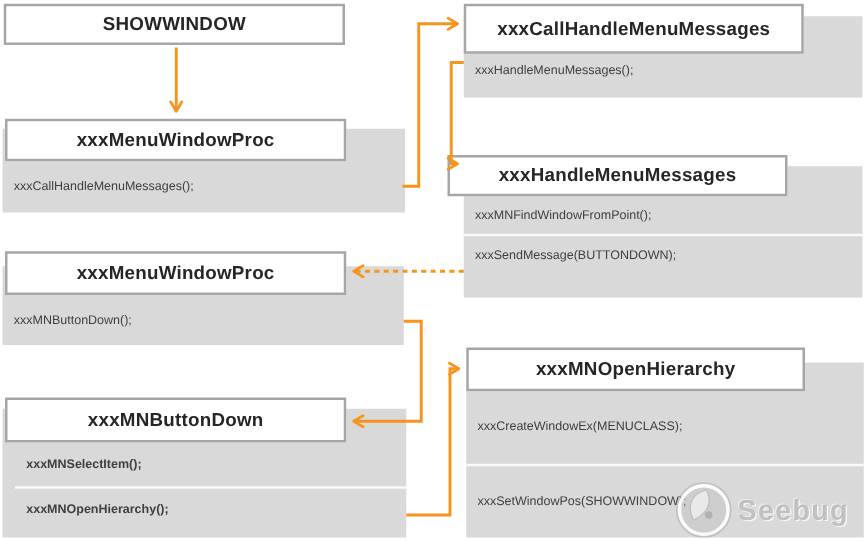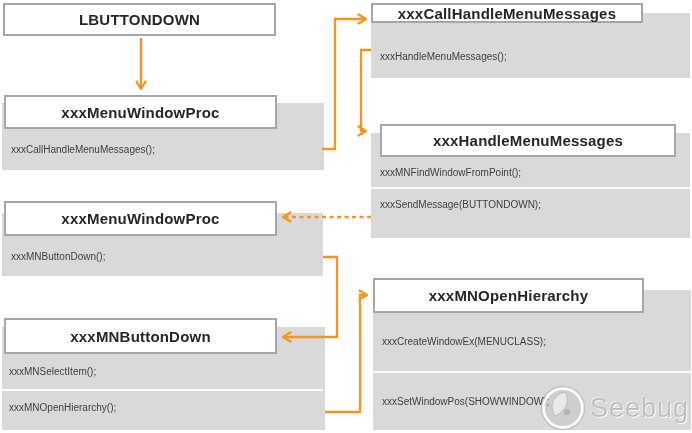--- a/index.html
+++ b/index.html
@@ -25,59 +25,59 @@
   }
   .row + .row{border-top:2px solid rgba(255,255,255,0.85);}
   .connectors{position:absolute;left:0;top:0;z-index:5;pointer-events:none;}
   .edge{fill:none;stroke:#f7941e;stroke-width:2.3px;}
   .edge.dashed{stroke-dasharray:4 3.5;}
   .watermark{
     position:absolute;left:540px;top:385px;z-index:6;
     display:flex;align-items:center;gap:4px;
   }
   .wm-text{
-    font-size:27px;font-weight:normal;letter-spacing:1px;
+    font-size:23px;font-weight:bold;letter-spacing:1px;
     color:rgba(145,145,145,0.55);
     text-shadow:1px 1px 0 rgba(255,255,255,0.85),-1px -1px 0 rgba(255,255,255,0.55);
   }
 </style>
 </head>
 <body>
 
 <div class="stage">
 
-  <div class="title-box" style="left:3px;top:3px;width:273px;height:33px;">LBUTTONDOWN</div>
+  <div class="title-box" style="left:3px;top:3px;width:273px;height:33px;">SHOWWINDOW</div>
 
   <div class="body-rect" style="left:2px;top:103px;width:322px;height:67px;"></div>
   <div class="rows" style="left:2px;top:129px;width:322px;height:41px;">
     <div class="row">xxxCallHandleMenuMessages();</div>
   </div>
   <div class="title-box" style="left:4px;top:95px;width:273px;height:34px;">xxxMenuWindowProc</div>
 
   <div class="body-rect" style="left:371px;top:13px;width:319px;height:65px;"></div>
   <div class="rows" style="left:371px;top:35px;width:319px;height:43px;">
     <div class="row">xxxHandleMenuMessages();</div>
   </div>
-  <div class="title-box" style="left:371px;top:3px;width:272px;height:20px;">xxxCallHandleMenuMessages</div>
+  <div class="title-box" style="left:371px;top:3px;width:272px;height:40px;">xxxCallHandleMenuMessages</div>
 
   <div class="body-rect" style="left:371px;top:133px;width:319px;height:105px;"></div>
   <div class="rows" style="left:371px;top:157px;width:319px;height:62px;">
     <div class="row">xxxMNFindWindowFromPoint();</div>
     <div class="row">xxxSendMessage(BUTTONDOWN);</div>
   </div>
-  <div class="title-box" style="left:380px;top:124px;width:296px;height:33px;">xxxHandleMenuMessages</div>
+  <div class="title-box" style="left:358px;top:124px;width:272px;height:33px;">xxxHandleMenuMessages</div>
 
   <div class="body-rect" style="left:2px;top:213px;width:321px;height:63px;"></div>
   <div class="rows" style="left:2px;top:236px;width:265px;height:40px;">
     <div class="row">xxxMNButtonDown();</div>
   </div>
   <div class="title-box" style="left:4px;top:201px;width:273px;height:35px;">xxxMenuWindowProc</div>
 
   <div class="body-rect" style="left:2px;top:327px;width:323px;height:103px;"></div>
-  <div class="rows" style="left:0;top:354px;width:323px;height:71px;">
+  <div class="rows" style="left:12px;top:354px;width:323px;height:71px;font-weight:bold;">
     <div class="row">xxxMNSelectItem();</div>
     <div class="row">xxxMNOpenHierarchy();</div>
   </div>
   <div class="title-box" style="left:4px;top:318px;width:273px;height:36px;">xxxMNButtonDown</div>
 
   <div class="body-rect" style="left:373px;top:290px;width:318px;height:140px;"></div>
   <div class="rows" style="left:373px;top:313px;width:318px;height:117px;">
     <div class="row">xxxCreateWindowEx(MENUCLASS);</div>
     <div class="row">xxxSetWindowPos(SHOWWINDOW);</div>
   </div>

